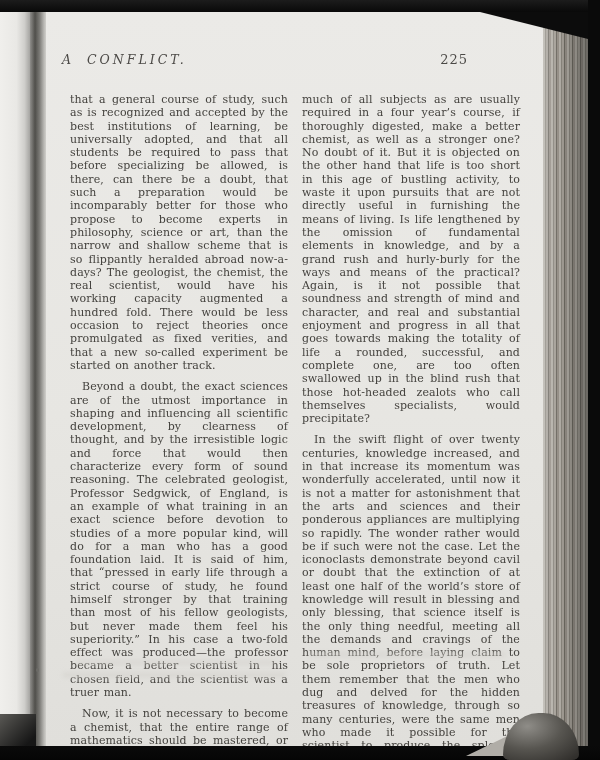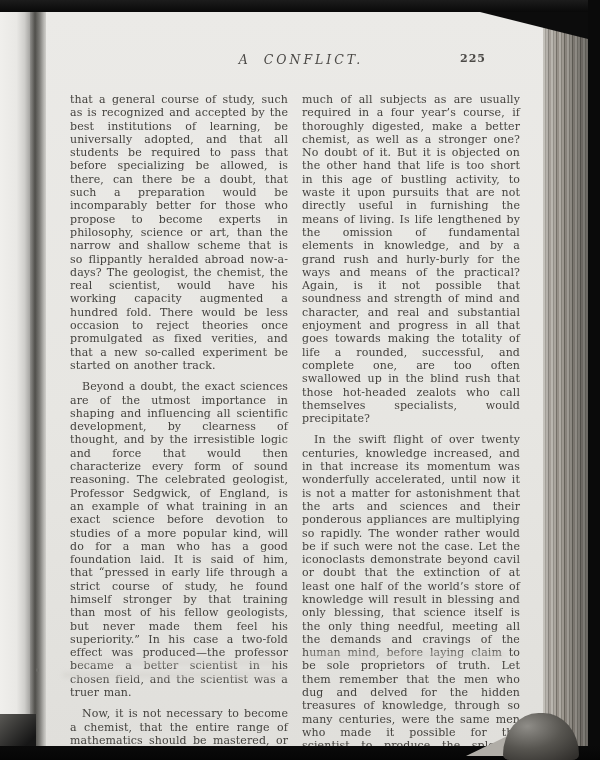--- a/index.html
+++ b/index.html
@@ -28,23 +28,23 @@
           background:linear-gradient(180deg,#ebeae7 0%,#e7e6e2 55%,#e0dfdb 100%); z-index:3; }
   
   .fore-edge { position:absolute; left:543px; top:16px; width:45px; height:730px; z-index:3;
                background:repeating-linear-gradient(90deg,
                  #b1ada5 0 2px,#89857d 2px 3px,#a49f97 3px 5px,#6e6a62 5px 6px,#958f87 6px 8px); }
   .fore-edge-shade { position:absolute; left:543px; top:16px; width:45px; height:730px; z-index:3;
                background:linear-gradient(90deg,rgba(255,255,255,.25),rgba(0,0,0,0) 35%,rgba(0,0,0,.35) 100%); }
   
   .running-header { position:absolute; left:16px; top:40px; width:478px; height:16px;
                     color:#4b4946; }
-  .running-title { position:absolute; left:0; width:100%; text-align:center;
+  .running-title { position:absolute; left:0; width:100%; text-align:left;
                    font-style:italic; font-size:12.5px; letter-spacing:3px; word-spacing:6px; }
-  .page-number { position:absolute; right:54px; top:0; font-size:11px; letter-spacing:1px;font-weight:bold; }
+  .page-number { position:absolute; right:72px; top:0; font-size:13px; letter-spacing:1px; }
   
   .col { position:absolute; top:73px; width:234px; text-align:justify;
          font-size:11px; line-height:13.3px; color:#44423e;
          letter-spacing:.1px; word-spacing:1px; }
   .col-left  { left:16px;  }
   .col-right { left:248px; }
   .col p { margin:8px; }
   .indent { text-indent:12px; }
   .space-before { margin-top:7px !important; }
   .signature { margin-top:5px; text-align:center; padding-right:46px;

